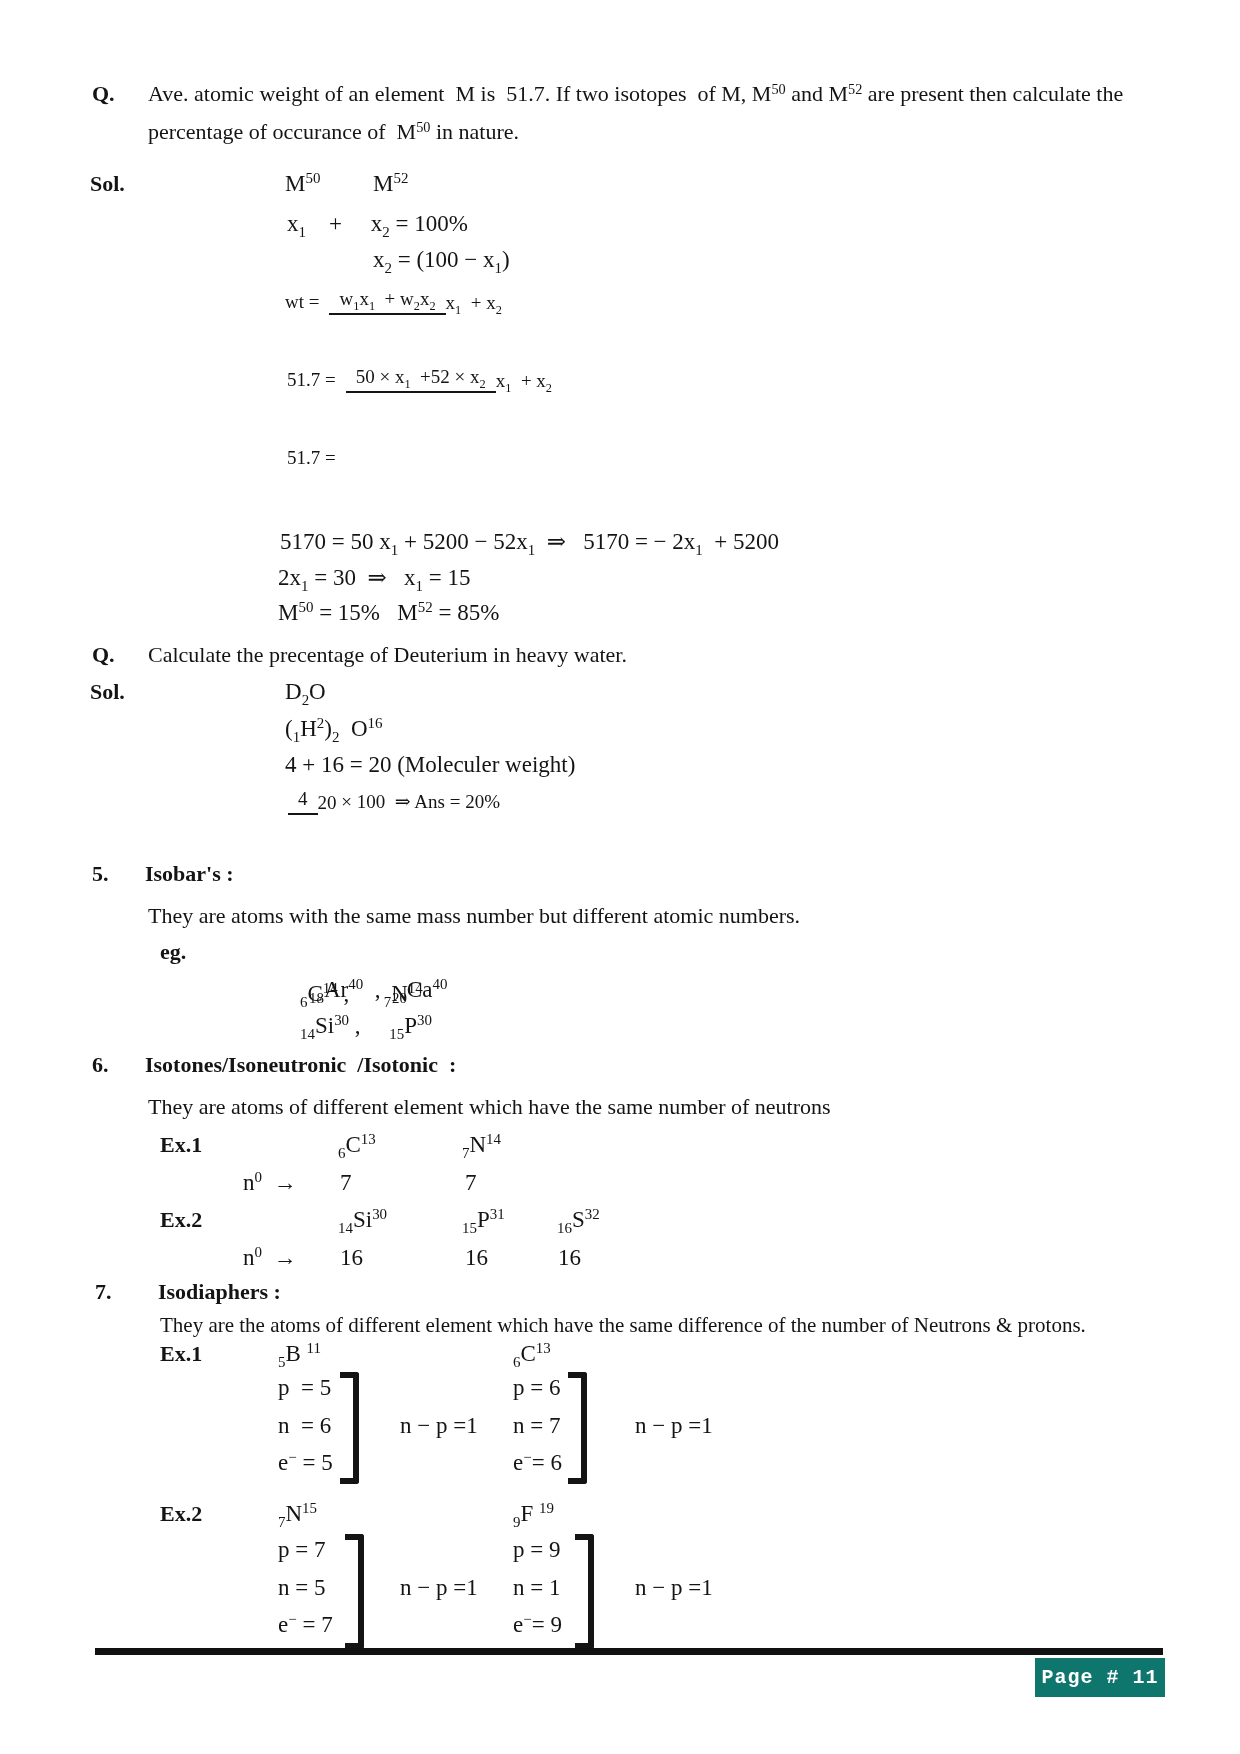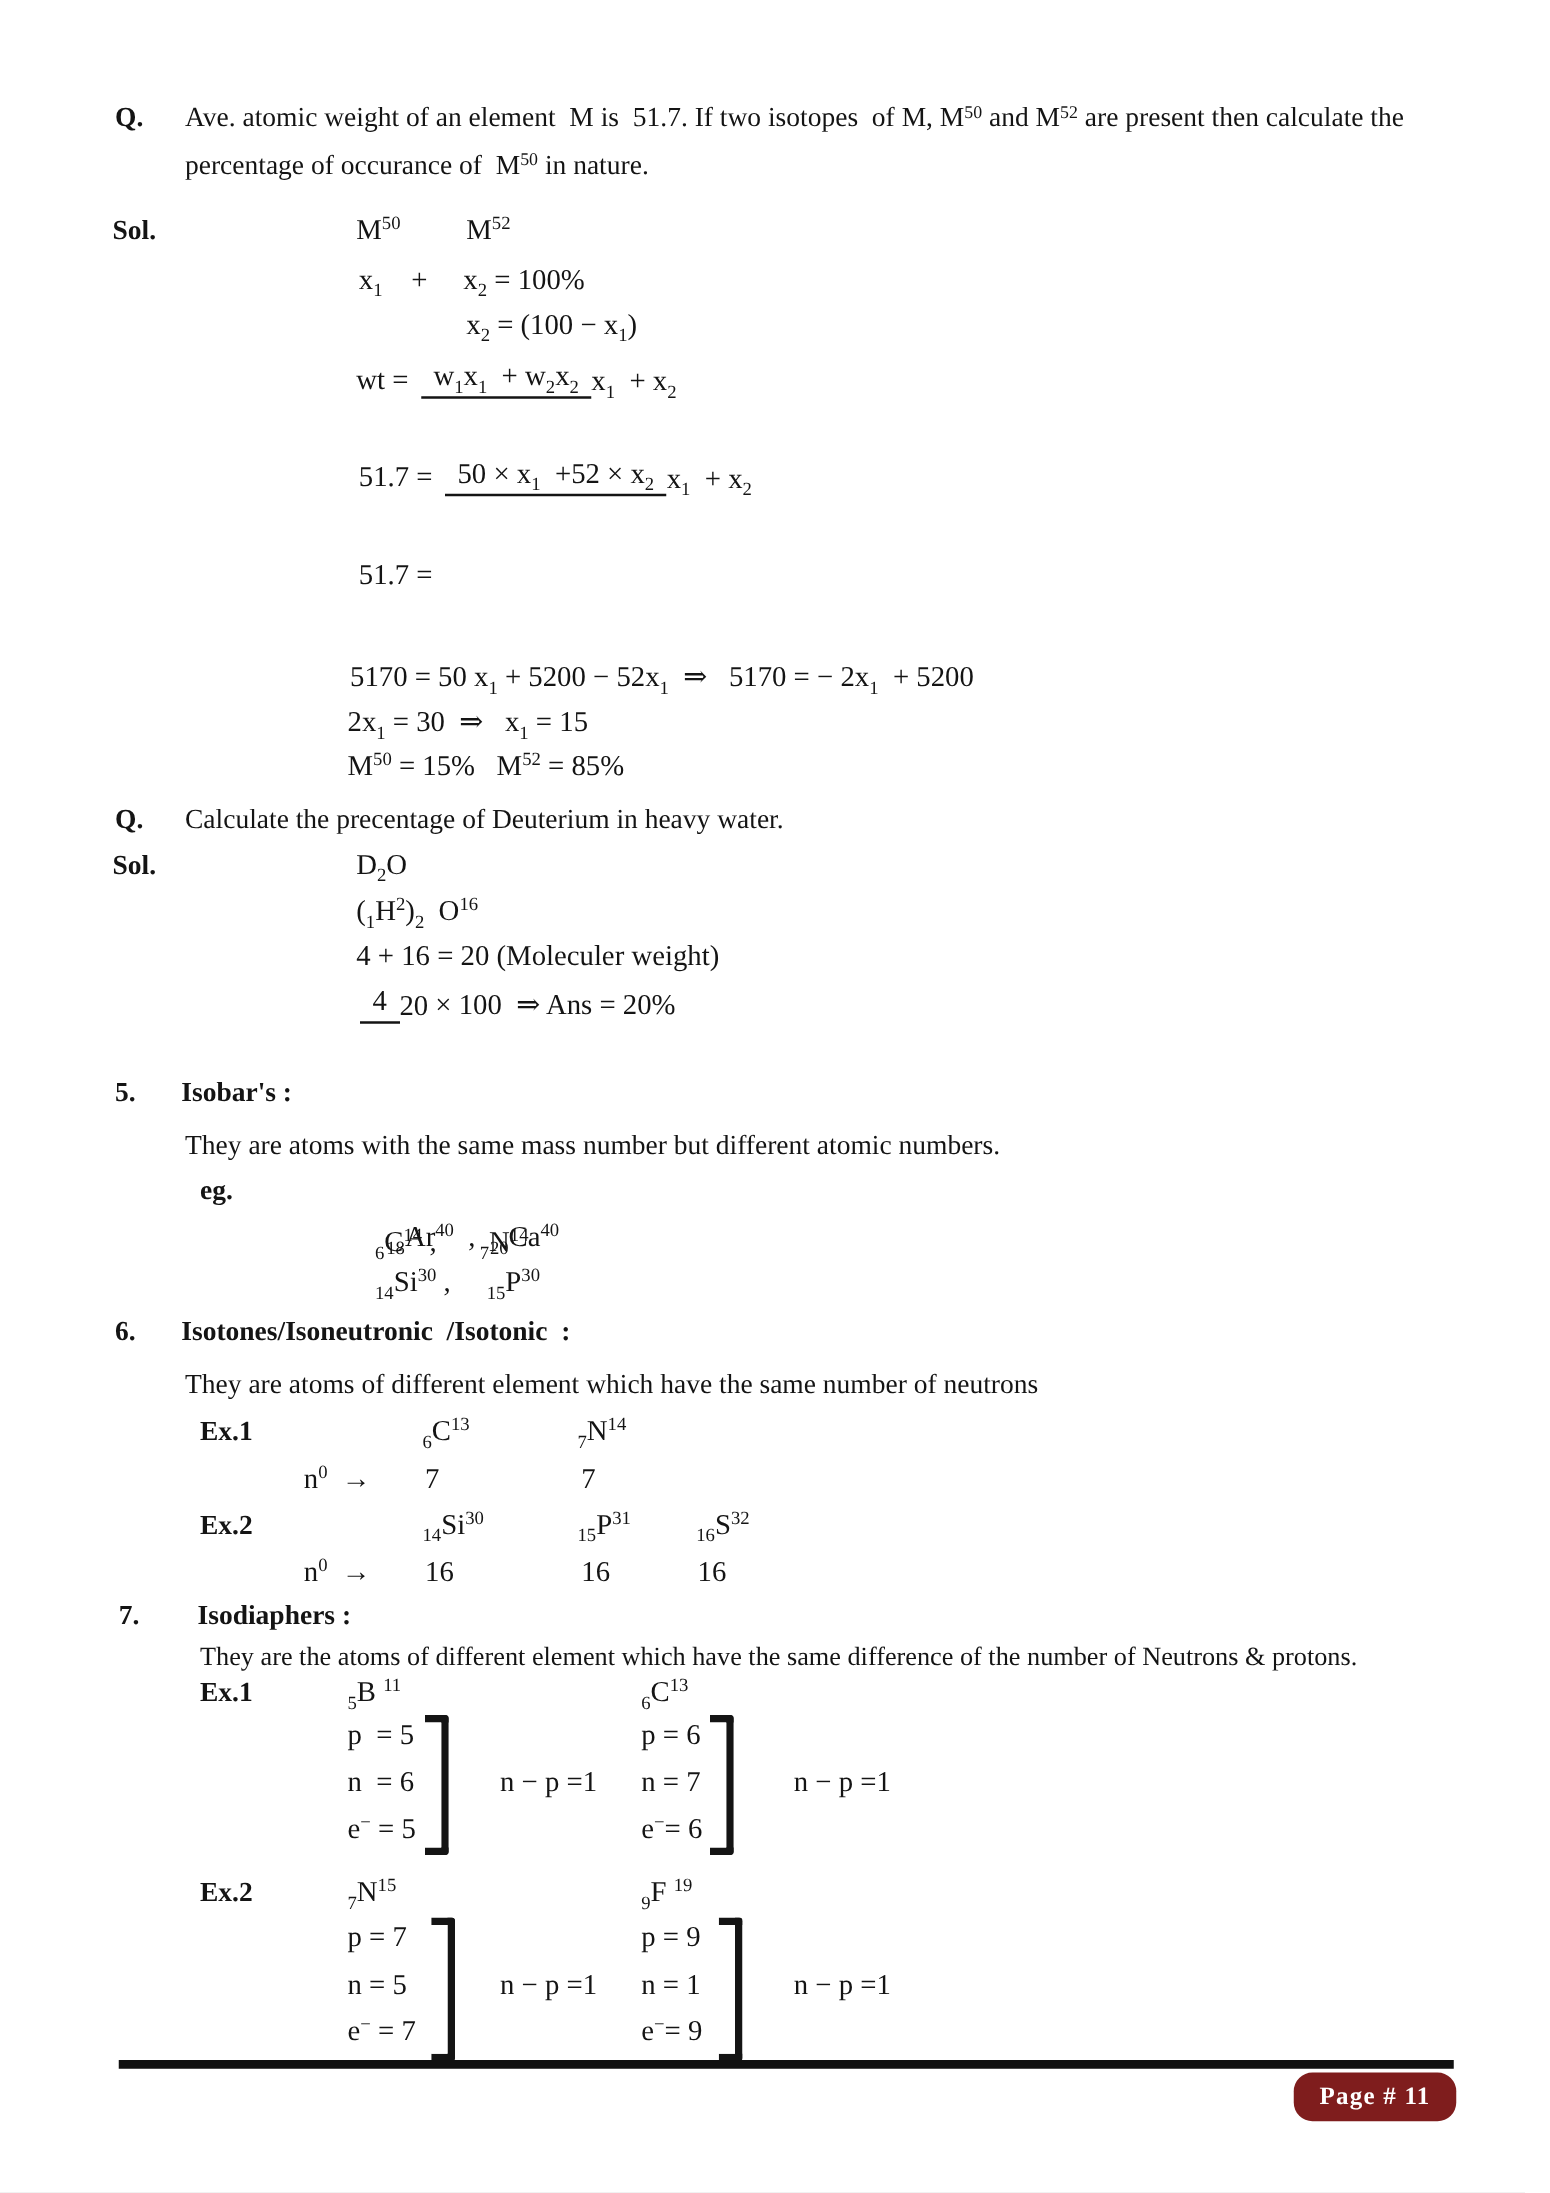--- a/index.html
+++ b/index.html
@@ -7,30 +7,30 @@
     position:relative;width:1240px;height:1754px;margin:0 auto;background:#ffffff;
     font-family:"Liberation Serif","DejaVu Serif",serif;color:#141414;overflow:hidden;
   }
   .t{position:absolute;white-space:pre;font-size:22px;line-height:1.25;}
   .math{font-size:23px;}
   .b{font-weight:bold;}
   .fs21{font-size:21px;}
   sub,sup{font-size:65%;line-height:0;}
   sub{vertical-align:baseline;position:relative;top:0.38em;}
   sup{vertical-align:baseline;position:relative;top:-0.52em;}
-  .mathrow{position:absolute;display:flex;align-items:center;white-space:pre;font-size:23px;}
+  .mathrow{position:absolute;display:flex;align-items:center;white-space:pre;font-size:19px;}
   .frac{display:inline-flex;flex-direction:row;align-items:center;margin-left:10px;}
   .frac .num{padding:0 10px 3px;border-bottom:2px solid #141414;}
   .frac .den{padding-top:3px;}
   .rbr{position:absolute;width:13px;border:6px solid #141414;border-left:none;border-radius:0 3px 3px 0;}
   .rule{position:absolute;background:#111;}
   .badge{
     position:absolute;display:flex;align-items:center;justify-content:center;
-    background:#7f1d1d;color:#ffffff;font-family:Liberation Serif, serif;
-    font-weight:bold;font-size:20px;letter-spacing:1px;border-radius:15px;
+    background:#0f766e;color:#ffffff;font-family:Liberation Mono, monospace;
+    font-weight:bold;font-size:20px;letter-spacing:1px;
   }
 </style>
 </head>
 <body>
 
 <div class="page">
 
   <div class="t b" style="left:92px;top:80px">Q.</div>
   <div class="t" style="left:148px;top:80px">Ave. atomic weight of an element  M is  51.7. If two isotopes  of M, M<sup>50</sup> and M<sup>52</sup> are present then calculate the</div>
   <div class="t" style="left:148px;top:118px">percentage of occurance of  M<sup>50</sup> in nature.</div>

